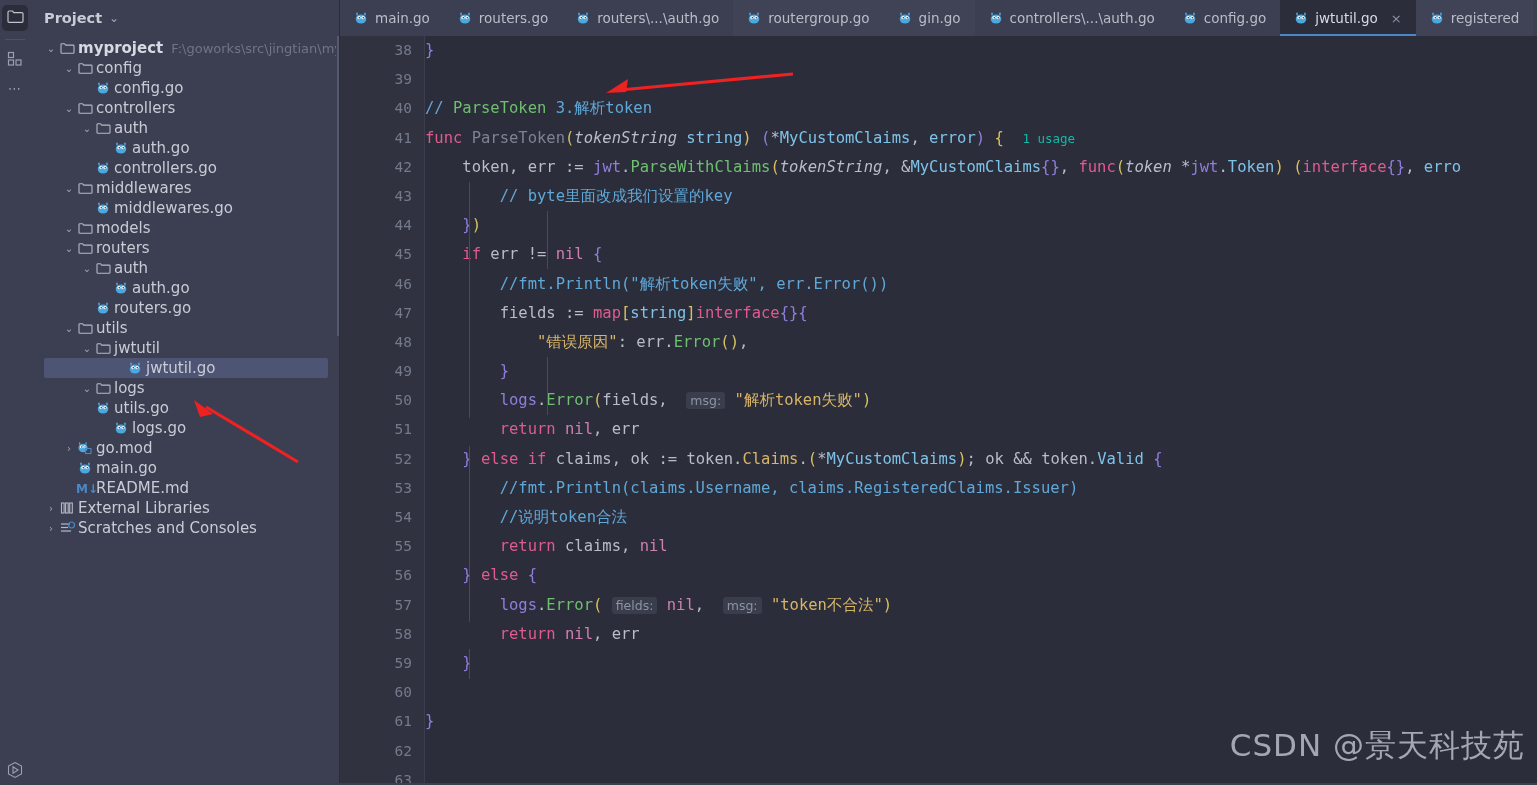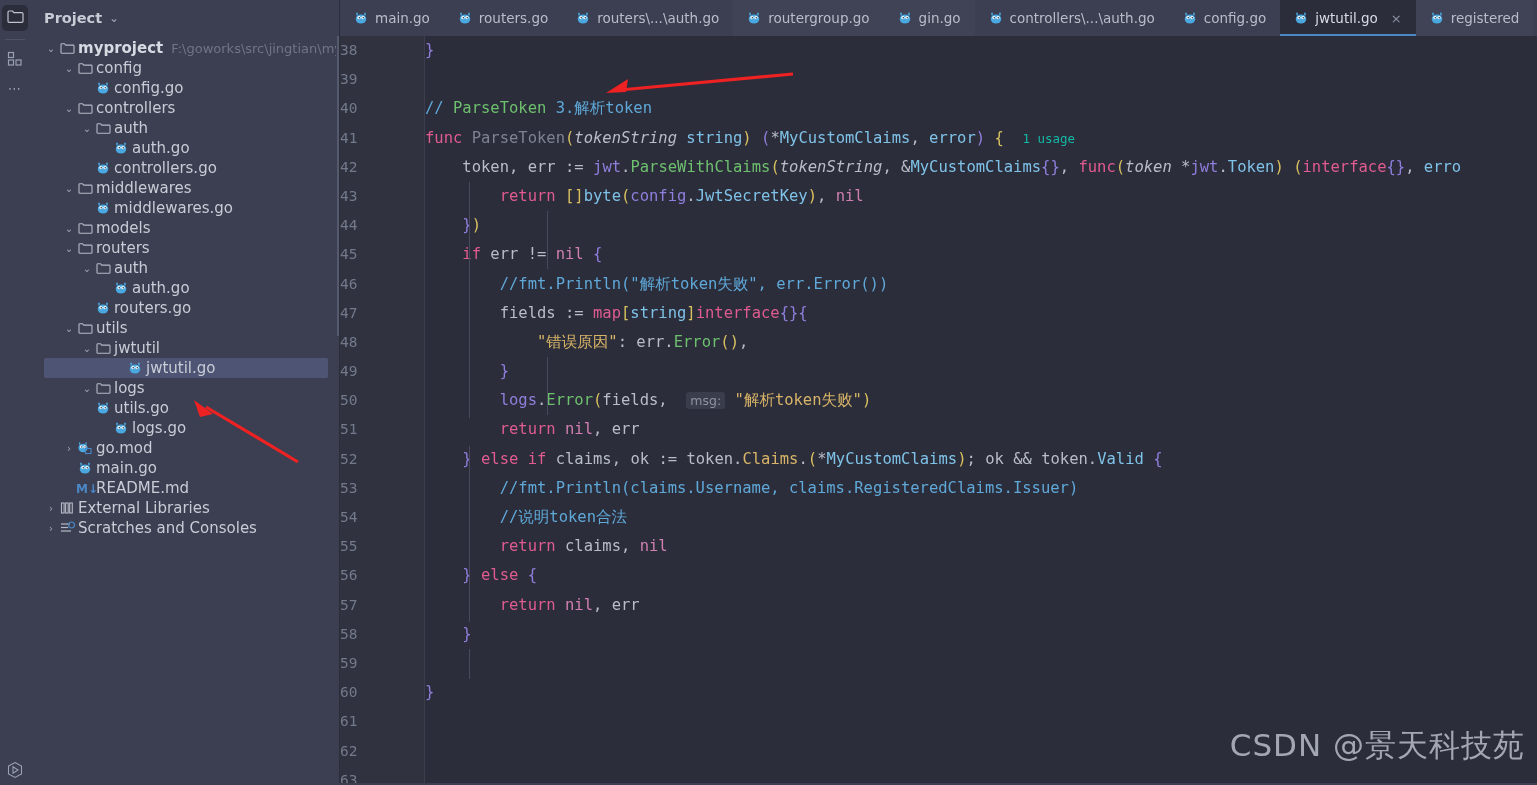--- a/index.html
+++ b/index.html
@@ -76,21 +76,21 @@
   
   .editor{
     position:absolute;left:340px;top:36px;right:0;bottom:0;background:#2b2d3a;
     overflow:hidden;
   }
   .gutter{
     position:absolute;left:0;top:0;width:84px;height:100%;
     background:#30323f;border-right:1px solid #3a3d4d;
   }
   .gutter .ln{
-    height:29.2px;line-height:29.2px;text-align:left;padding-right:12px;
+    height:29.2px;line-height:29.2px;text-align:right;padding-right:12px;
     color:#737a8c;font-family:"DejaVu Sans Mono","Liberation Mono",monospace;font-size:14.5px;
   }
   .codearea{
     position:absolute;left:85px;top:0;right:0;height:100%;
     font-family:"DejaVu Sans Mono","Liberation Mono",monospace;
     font-size:15.5px;
   }
   .code-line{height:29.2px;line-height:29.2px;white-space:pre;}
   
   .k{color:#cf7fb0;}            
@@ -589,34 +589,35 @@
       <div class="indent-guide" style="left:44px;top:410px;height:176px;"></div>
       <div class="indent-guide" style="left:122px;top:175px;height:58px;"></div>
       <div class="indent-guide" style="left:122px;top:321px;height:58px;"></div>
       <div class="indent-guide" style="left:44px;top:613px;height:30px;"></div>
 
       <div class="code-line"><span class="brp">}</span></div>
       <div class="code-line"></div>
       <div class="code-line"><span class="cm">// </span><span class="cmg">ParseToken </span><span class="cm">3.解析token</span></div>
       <div class="code-line"><span class="kw">func</span> <span class="fndim">ParseToken</span><span class="br">(</span><span class="id" style="font-style:italic">tokenString</span> <span class="typ">string</span><span class="br">)</span> <span class="brp">(</span><span class="op">*</span><span class="typ">MyCustomClaims</span><span class="op">,</span> <span class="typ">error</span><span class="brp">)</span> <span class="br">{</span>&nbsp;&nbsp;<span class="usage">1 usage</span></div>
       <div class="code-line">    <span class="id">token</span><span class="op">,</span> <span class="id">err</span> <span class="op">:=</span> <span class="brp">jwt</span><span class="op">.</span><span class="fn">ParseWithClaims</span><span class="br">(</span><span class="id" style="font-style:italic">tokenString</span><span class="op">,</span> <span class="op">&amp;</span><span class="typ">MyCustomClaims</span><span class="brp">{}</span><span class="op">,</span> <span class="kw">func</span><span class="br">(</span><span class="id" style="font-style:italic">token</span> <span class="op">*</span><span class="brp">jwt</span><span class="op">.</span><span class="typ">Token</span><span class="br">)</span> <span class="br">(</span><span class="pk">interface</span><span class="brp">{}</span><span class="op">,</span> <span class="typ">erro</span></div>
-      <div class="code-line">        <span class="kw">return</span> <span class="br">[]</span><span class="typ">byte</span><span class="br">(</span><span class="brp">config</span><span class="op">.</span><span class="typ">JwtSecretKey</span><span class="br">)</span><span class="op">,</span> <span class="k">nil</span></div>
+      <div class="code-line">        <span class="cm">// byte里面改成我们设置的key</span></div>
       <div class="code-line">    <span class="brp">}</span><span class="br">)</span></div>
       <div class="code-line">    <span class="kw">if</span> <span class="id">err</span> <span class="op">!=</span> <span class="k">nil</span> <span class="brp">{</span></div>
       <div class="code-line">        <span class="cm">//fmt.Println("解析token失败", err.Error())</span></div>
       <div class="code-line">        <span class="id">fields</span> <span class="op">:=</span> <span class="pk">map</span><span class="br">[</span><span class="typ">string</span><span class="br">]</span><span class="pk">interface</span><span class="brp">{}{</span></div>
       <div class="code-line">            <span class="st">"错误原因"</span><span class="op">:</span> <span class="id">err</span><span class="op">.</span><span class="fn">Error</span><span class="br">()</span><span class="op">,</span></div>
       <div class="code-line">        <span class="brp">}</span></div>
       <div class="code-line">        <span class="brp">logs</span><span class="op">.</span><span class="fn">Error</span><span class="br">(</span><span class="id">fields</span><span class="op">,</span>&nbsp;&nbsp;<span class="hint">msg:</span> <span class="st">"解析token失败"</span><span class="br">)</span></div>
       <div class="code-line">        <span class="kw">return</span> <span class="k">nil</span><span class="op">,</span> <span class="id">err</span></div>
       <div class="code-line">    <span class="brp">}</span> <span class="kw">else</span> <span class="kw">if</span> <span class="id">claims</span><span class="op">,</span> <span class="id">ok</span> <span class="op">:=</span> <span class="id">token</span><span class="op">.</span><span class="st">Claims</span><span class="op">.</span><span class="br">(</span><span class="op">*</span><span class="typ">MyCustomClaims</span><span class="br">)</span><span class="op">;</span> <span class="id">ok</span> <span class="op">&amp;&amp;</span> <span class="id">token</span><span class="op">.</span><span class="typ">Valid</span> <span class="brp">{</span></div>
       <div class="code-line">        <span class="cm">//fmt.Println(claims.Username, claims.RegisteredClaims.Issuer)</span></div>
       <div class="code-line">        <span class="cm">//说明token合法</span></div>
       <div class="code-line">        <span class="kw">return</span> <span class="id">claims</span><span class="op">,</span> <span class="k">nil</span></div>
       <div class="code-line">    <span class="brp">}</span> <span class="kw">else</span> <span class="brp">{</span></div>
+      <div class="code-line">        <span class="brp">logs</span><span class="op">.</span><span class="fn">Error</span><span class="br">(</span> <span class="hint">fields:</span> <span class="k">nil</span><span class="op">,</span>&nbsp;&nbsp;<span class="hint">msg:</span> <span class="st">"token不合法"</span><span class="br">)</span></div>
       <div class="code-line">        <span class="kw">return</span> <span class="k">nil</span><span class="op">,</span> <span class="id">err</span></div>
       <div class="code-line">    <span class="brp">}</span></div>
       <div class="code-line"></div>
       <div class="code-line"><span class="brp">}</span></div>
       <div class="code-line"></div>
     </div>
   </div>
 
   <svg class="arrow-svg" style="left:598px;top:68px;" width="200" height="32" viewBox="0 0 200 32">
     <path d="M195 6 L22 22" stroke="#ee2222" stroke-width="3.2" fill="none"></path>

